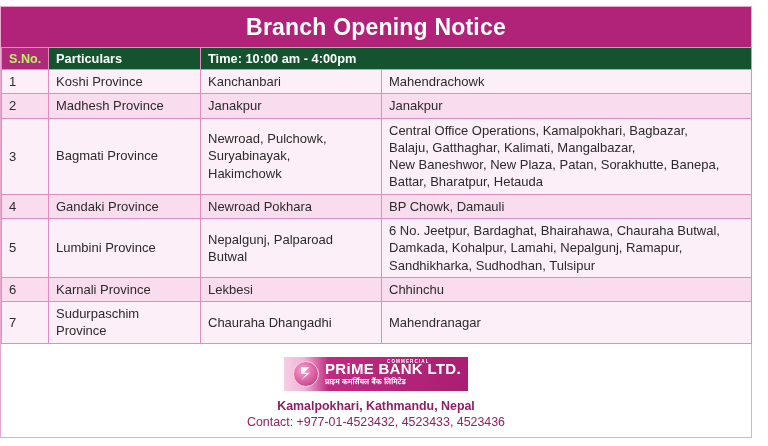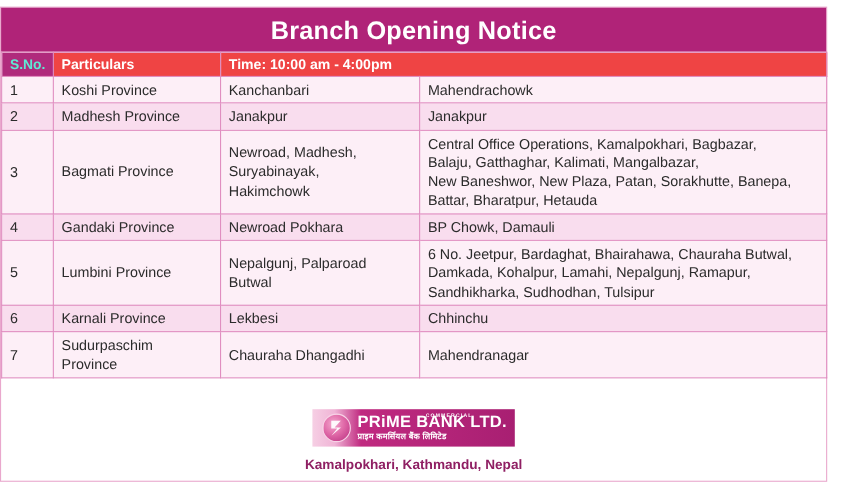--- a/index.html
+++ b/index.html
@@ -77,28 +77,28 @@
   }
 
   col.c-sno    { width: 47px; }
   col.c-part   { width: 152px; }
   col.c-d1     { width: 181px; }
   col.c-d2     { width: 370px; }
 
   
   .hdr1 .h-sno {
     background: #b02a7c;
-    color: #5eead4;
+    color: #bef264;
     font-weight: bold;
     text-align: center;
     font-size: 12.6px;
   }
   .hdr1 .h-part,
   .hdr1 .h-time {
-    background: #ef4444;
+    background: #14532d;
     color: #ffffff;
     font-weight: bold;
     font-size: 12.8px;
     margin-left: 17px;
   }
 
   
   .hdr2 td {
     background: #f2aed2;
     color: #1c1c1c;
@@ -248,21 +248,21 @@
         </tr>
         <tr class="r-even">
           <td class="cell-sno">2</td>
           <td class="cell-prov">Madhesh Province</td>
           <td class="cell-d1 multi">Janakpur</td>
           <td class="cell-d2 multi">Janakpur</td>
         </tr>
         <tr class="r-odd">
           <td class="cell-sno">3</td>
           <td class="cell-prov">Bagmati Province</td>
-          <td class="cell-d1 multi">Newroad, Madhesh,
+          <td class="cell-d1 multi">Newroad, Pulchowk,
 Suryabinayak,
 Hakimchowk</td>
           <td class="cell-d2 multi">Central Office Operations, Kamalpokhari, Bagbazar,
 Balaju, Gatthaghar, Kalimati, Mangalbazar,
 New Baneshwor, New Plaza, Patan, Sorakhutte, Banepa,
 Battar, Bharatpur, Hetauda</td>
         </tr>
         <tr class="r-even">
           <td class="cell-sno">4</td>
           <td class="cell-prov">Gandaki Province</td>
@@ -297,16 +297,17 @@
       <div class="logo-wrap">
         <div class="logo-bg"></div>
         <div class="logo-emblem"></div>
         <div class="logo-text">
           <div class="logo-main">PRiME BANK LTD.</div>
           <div class="logo-commercial">COMMERCIAL</div>
           <div class="logo-nepali">प्राइम कमर्सियल बैंक लिमिटेड</div>
         </div>
       </div>
       <div class="addr">Kamalpokhari, Kathmandu, Nepal</div>
+      <div class="contact">Contact: +977-01-4523432, 4523433, 4523436</div>
     </div>
 
   </div>
 </div>
 
 </body></html>

